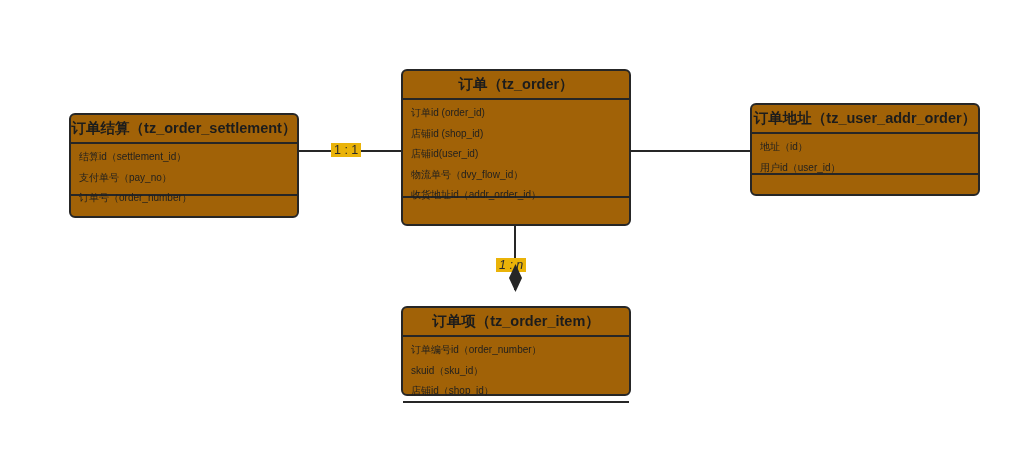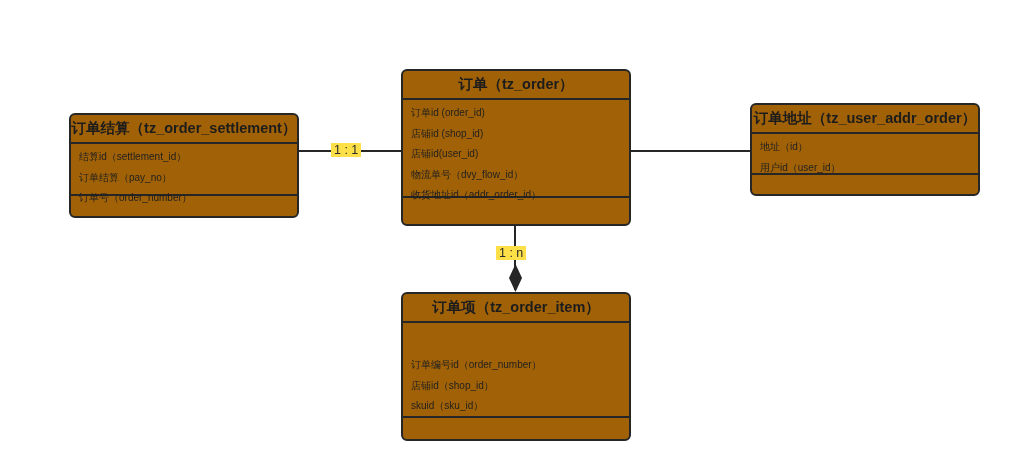--- a/index.html
+++ b/index.html
@@ -67,21 +67,21 @@
   }
   .conn-v {
     position: absolute;
     width: 0;
     border-left: 2px solid #262626;
   }
   .conn-label {
     position: absolute;
     font-size: 12.5px;
     color: #2b2b2b;
-    background: #fde047;
+    background: #eab308;
     padding: 0 3px;
     white-space: nowrap;
     line-height: 14px;
   }
   .diamond {
     position: absolute;
     width: 0;
     height: 0;
   }
   .diamond svg { display: block; }
@@ -90,32 +90,32 @@
 <body>
 
 <div id="canvas">
 
   <div class="conn-h" style="left:297px; top:150px; width:106px;"></div>
   <div class="conn-label" style="left:331px; top:143px;">1 : 1</div>
 
   <div class="conn-h" style="left:628px; top:150px; width:124px;"></div>
 
   <div class="conn-v" style="left:514px; top:225px; height:65px;"></div>
-  <div class="conn-label" style="left:496px; top:246px;">1 : n</div>
+  <div class="conn-label" style="left:496px; top:258px;font-style:italic;">1 : n</div>
   <div class="diamond" style="left:507px; top:264px;">
     <svg width="17" height="28" viewBox="0 0 17 28">
       <polygon points="8.5,0 15,14 8.5,28 2,14" fill="#262626"></polygon>
     </svg>
   </div>
 
   <div class="entity" style="left:69px; top:98px; width:230px; height:105px;margin-top:15px;">
     <div class="entity-header"><span class="cn">订单结算</span><span class="tbl">（tz_order_settlement）</span></div>
     <div class="entity-body" style="height:52px;">
       <div class="attr">结算id（settlement_id）</div>
-      <div class="attr">订单结算（pay_no）</div>
+      <div class="attr">支付单号（pay_no）</div>
       <div class="attr">订单号（order_number）</div>
     </div>
     <div class="entity-footer"></div>
   </div>
 
   <div class="entity" style="left:401px; top:69px; width:230px; height:157px;">
     <div class="entity-header"><span class="cn">订单</span><span class="tbl">（tz_order）</span></div>
     <div class="entity-body" style="height:98px;">
       <div class="attr">订单id (order_id)</div>
       <div class="attr">店铺id (shop_id)</div>
@@ -128,23 +128,23 @@
 
   <div class="entity" style="left:750px; top:103px; width:230px; height:93px;">
     <div class="entity-header"><span class="cn">订单地址</span><span class="tbl">（tz_user_addr_order）</span></div>
     <div class="entity-body" style="height:41px;">
       <div class="attr">地址（id）</div>
       <div class="attr">用户id（user_id）</div>
     </div>
     <div class="entity-footer"></div>
   </div>
 
-  <div class="entity" style="left:401px; top:292px; width:230px; height:149px;">
+  <div class="entity" style="left:401px; top:306px; width:230px; height:90px;">
     <div class="entity-header"><span class="cn">订单项</span><span class="tbl">（tz_order_item）</span></div>
-    <div class="entity-body" style="height:66px;margin-top:29px;">
+    <div class="entity-body" style="height:66px;">
       <div class="attr">订单编号id（order_number）</div>
+      <div class="attr">skuid（sku_id）</div>
       <div class="attr">店铺id（shop_id）</div>
-      <div class="attr">skuid（sku_id）</div>
     </div>
     <div class="entity-footer"></div>
   </div>
 
 </div>
 
 </body></html>

